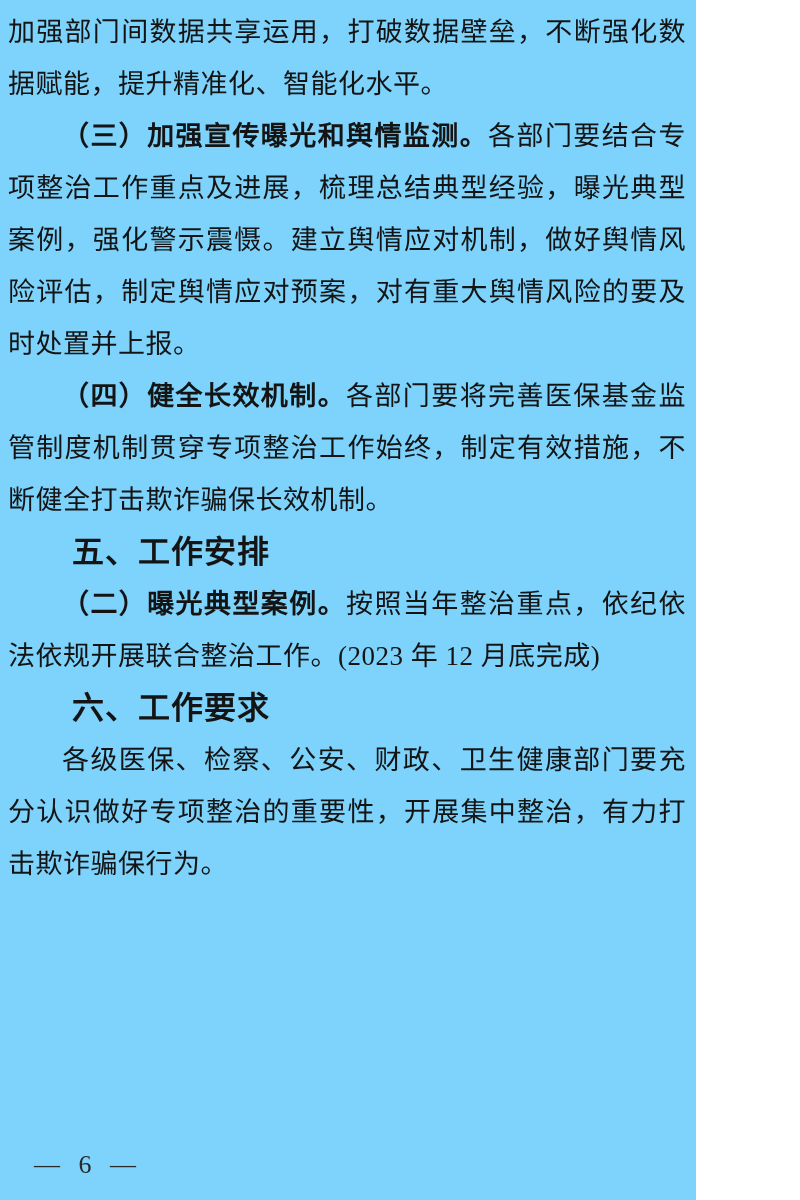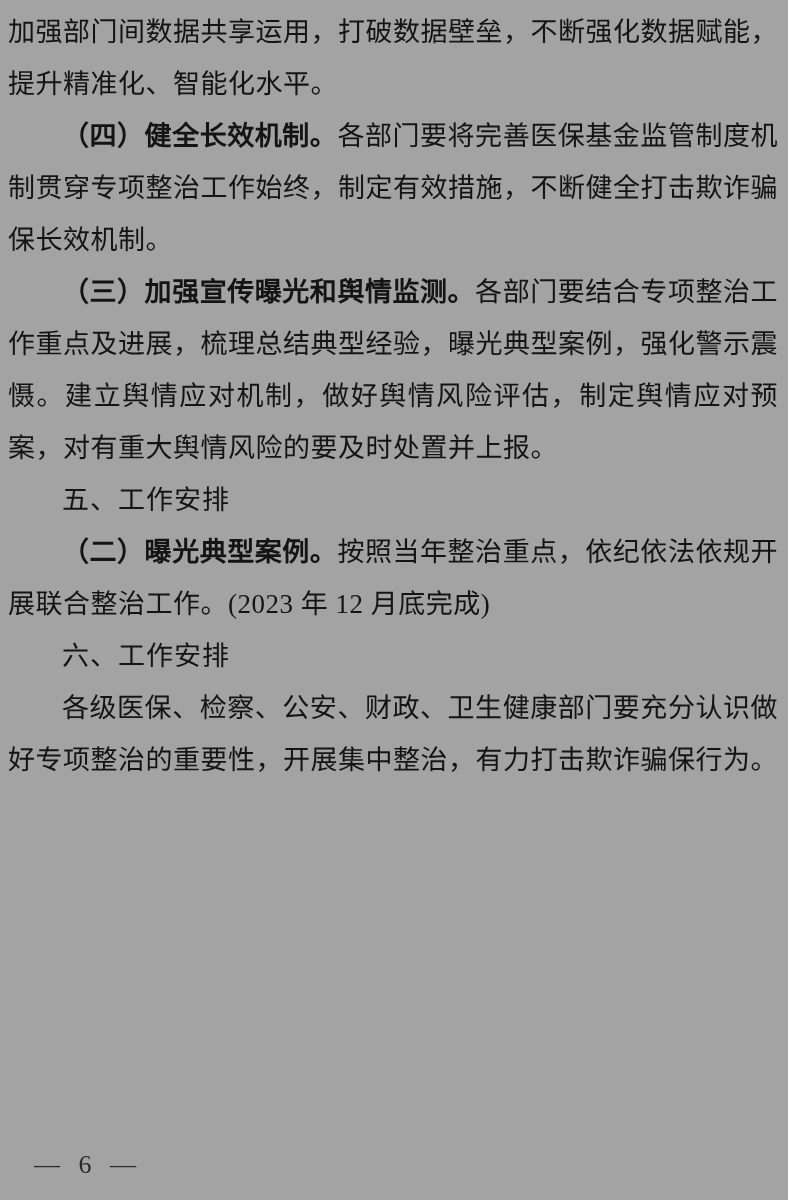--- a/index.html
+++ b/index.html
@@ -2,23 +2,23 @@
 <html lang="zh-CN"><head>
 <meta charset="utf-8">
 <style>
   html, body {
     margin: 0;
     padding: 0;
     background: #ffffff;
   }
   .doc-page {
     position: relative;
-    width: 788px;
+    width: 696px;
     height: 1200px;
-    background: #a3a3a3;
+    background: #7dd3fc;
     color: #141414;
     overflow: hidden;
     font-family: "Liberation Serif", "DejaVu Serif", serif;
   }
   .doc-body {
     padding: 6px 10px 0 8px;
     font-size: 27px;
     line-height: 52px;
     text-align: justify;
     text-justify: inter-ideograph;
@@ -30,22 +30,22 @@
   }
   p.para {
     text-indent: 2em;
   }
   p.para-continuation {
     text-indent: 0;
   }
   p.section-heading {
     text-indent: 2em;
     font-family: "DejaVu Sans", "Liberation Sans", sans-serif;
-    font-weight: 400;
-    font-size: 27px;
+    font-weight: 700;
+    font-size: 32px;
     letter-spacing: 1px;
   }
   .para-lead {
     font-weight: 700;
   }
   .page-footer {
     position: absolute;
     left: 34px;
     top: 1150px;
     font-size: 26px;
@@ -53,21 +53,21 @@
     color: #2a2a2a;
     font-family: "Liberation Serif", "DejaVu Serif", serif;
   }
 </style>
 </head>
 <body>
 
 <main class="doc-page">
   <div class="doc-body">
       <p class="para-continuation"><span>加强部门间数据共享运用，打破数据壁垒，不断强化数据赋能，提升精准化、智能化水平。</span></p>
+      <p class="para"><strong class="para-lead">（三）加强宣传曝光和舆情监测。</strong><span>各部门要结合专项整治工作重点及进展，梳理总结典型经验，曝光典型案例，强化警示震慑。建立舆情应对机制，做好舆情风险评估，制定舆情应对预案，对有重大舆情风险的要及时处置并上报。</span></p>
       <p class="para"><strong class="para-lead">（四）健全长效机制。</strong><span>各部门要将完善医保基金监管制度机制贯穿专项整治工作始终，制定有效措施，不断健全打击欺诈骗保长效机制。</span></p>
-      <p class="para"><strong class="para-lead">（三）加强宣传曝光和舆情监测。</strong><span>各部门要结合专项整治工作重点及进展，梳理总结典型经验，曝光典型案例，强化警示震慑。建立舆情应对机制，做好舆情风险评估，制定舆情应对预案，对有重大舆情风险的要及时处置并上报。</span></p>
       <p class="section-heading"><span>五、工作安排</span></p>
       <p class="para"><strong class="para-lead">（二）曝光典型案例。</strong><span>按照当年整治重点，依纪依法依规开展联合整治工作。(2023 年 12 月底完成)</span></p>
-      <p class="section-heading"><span>六、工作安排</span></p>
+      <p class="section-heading"><span>六、工作要求</span></p>
       <p class="para"><span>各级医保、检察、公安、财政、卫生健康部门要充分认识做好专项整治的重要性，开展集中整治，有力打击欺诈骗保行为。</span></p>
     </div>
   <div class="page-footer">— 6 —</div>
 </main>
 
 </body></html>

